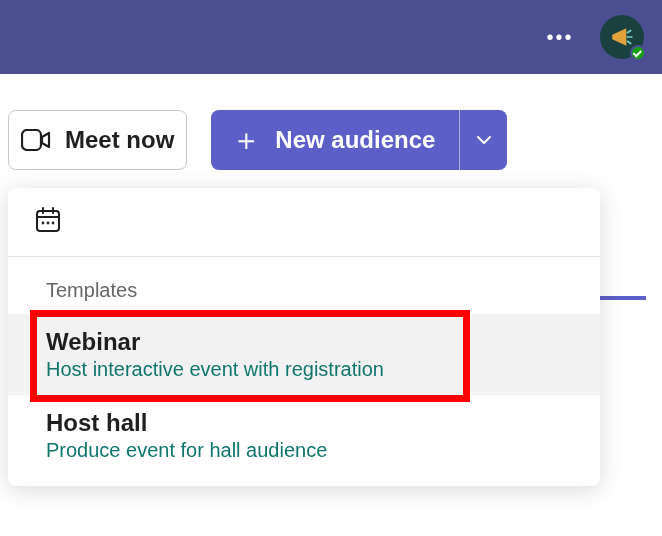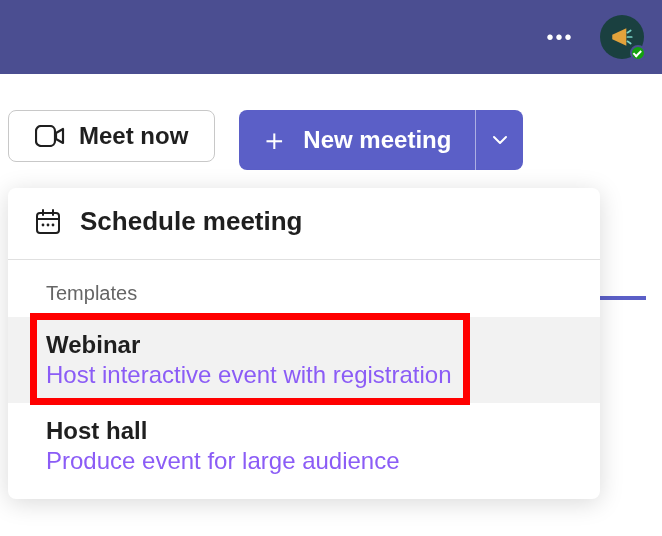--- a/index.html
+++ b/index.html
@@ -63,22 +63,22 @@
   }
 
   .button-row {
     display: flex;
     gap: 24px;
     padding: 36px 8px 0 8px;
     align-items:flex-start;
   }
 
   .btn-outline {
-    height: 52px;
-    padding: 0 26px;
+    height: 60px;
+    padding: 0 12px;
     background: #ffffff;
     border: 1px solid #c8c8c8;
     border-radius: 8px;
     display: inline-flex;
     align-items: center;
     gap: 14px;
     cursor: pointer;
     font-size: 24px;
     font-weight: 600;
     color: #1f1f1f;
@@ -161,22 +161,22 @@
   .template.highlight {
     background: #f2f2f2;
   }
   .template .t-title {
     font-size: 24px;
     font-weight: 700;
     color: #1f1f1f;
     margin-bottom: 2px;
   }
   .template .t-desc {
-    font-size: 24px;
-    color: #8b5cf6;
+    font-size: 20px;
+    color: #0f766e;
   }
 
   .red-box{
     position:absolute;
     left:22px; top:-4px;
     width:440px; height:92px;
     border:7px solid #ff0000;
     pointer-events:none;
   }
 
@@ -208,21 +208,21 @@
     <svg width="30" height="22" viewBox="0 0 30 22">
       <rect x="1" y="1" width="19" height="20" rx="5" ry="5" fill="none" stroke="#1f1f1f" stroke-width="2.2"></rect>
       <path d="M21 8 L28 4 L28 18 L21 14 Z" fill="none" stroke="#1f1f1f" stroke-width="2.2" stroke-linejoin="round"></path>
     </svg>
     <span>Meet now</span>
   </button>
 
   <div class="btn-primary-wrap">
     <button class="btn-primary">
       <span class="plus">＋</span>
-      <span>New meeting</span>
+      <span>New audience</span>
     </button>
     <button class="btn-chevron">
       <svg width="16" height="10" viewBox="0 0 16 10">
         <path d="M2 2 L8 8 L14 2" fill="none" stroke="#ffffff" stroke-width="2" stroke-linecap="round" stroke-linejoin="round"></path>
       </svg>
     </button>
   </div>
 </div>
 
 <div class="side-line"></div>
@@ -232,31 +232,30 @@
   <div class="dd-item">
     <svg width="28" height="28" viewBox="0 0 28 28">
       <rect x="3" y="5" width="22" height="20" rx="3" fill="none" stroke="#1f1f1f" stroke-width="2"></rect>
       <line x1="3" y1="11" x2="25" y2="11" stroke="#1f1f1f" stroke-width="2"></line>
       <line x1="9" y1="2" x2="9" y2="7" stroke="#1f1f1f" stroke-width="2" stroke-linecap="round"></line>
       <line x1="19" y1="2" x2="19" y2="7" stroke="#1f1f1f" stroke-width="2" stroke-linecap="round"></line>
       <circle cx="9" cy="17" r="1.4" fill="#1f1f1f"></circle>
       <circle cx="14" cy="17" r="1.4" fill="#1f1f1f"></circle>
       <circle cx="19" cy="17" r="1.4" fill="#1f1f1f"></circle>
     </svg>
-    <span class="label">Schedule meeting</span>
   </div>
 
   <div class="dd-divider"></div>
 
   <div class="dd-heading">Templates</div>
 
   <div class="template highlight">
     <div class="red-box"></div>
     <div class="t-title">Webinar</div>
     <div class="t-desc">Host interactive event with registration</div>
   </div>
 
   <div class="template">
     <div class="t-title">Host hall</div>
-    <div class="t-desc">Produce event for large audience</div>
+    <div class="t-desc">Produce event for hall audience</div>
   </div>
 
 </div>
 
 </body></html>

